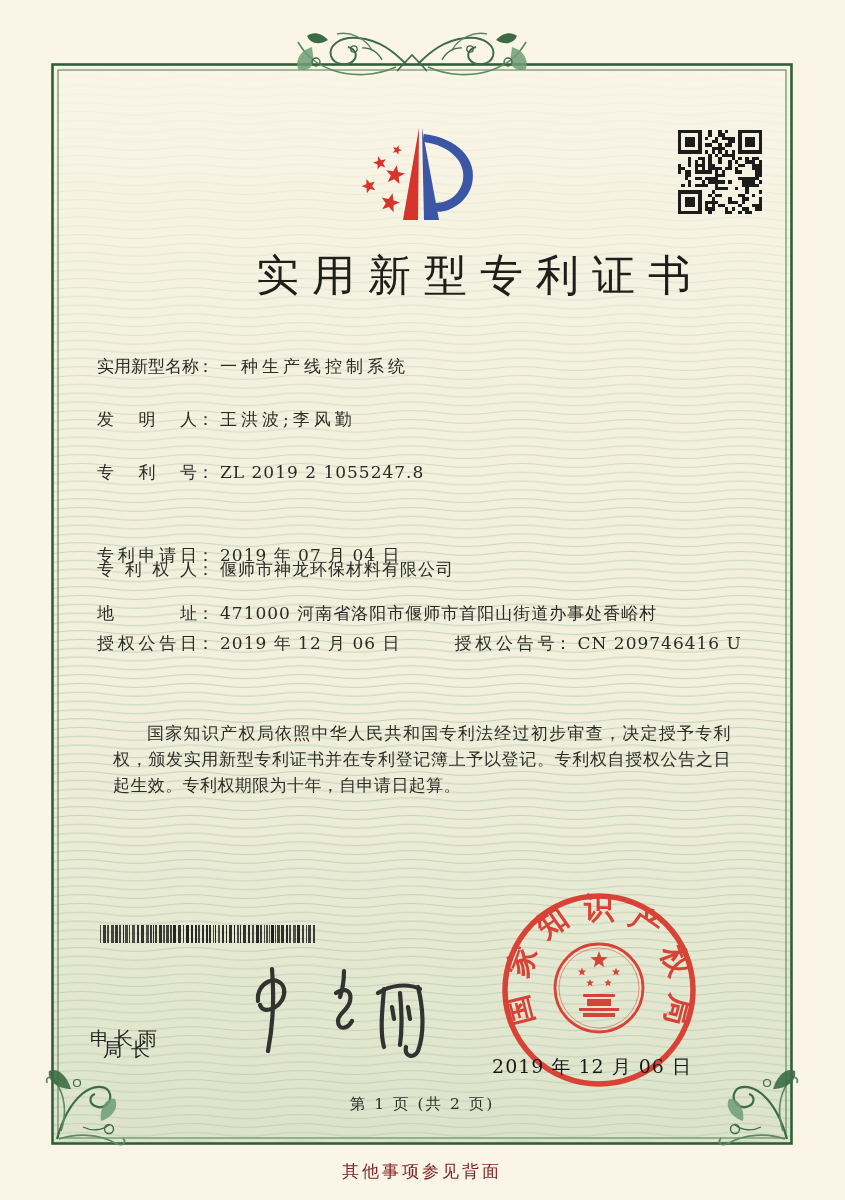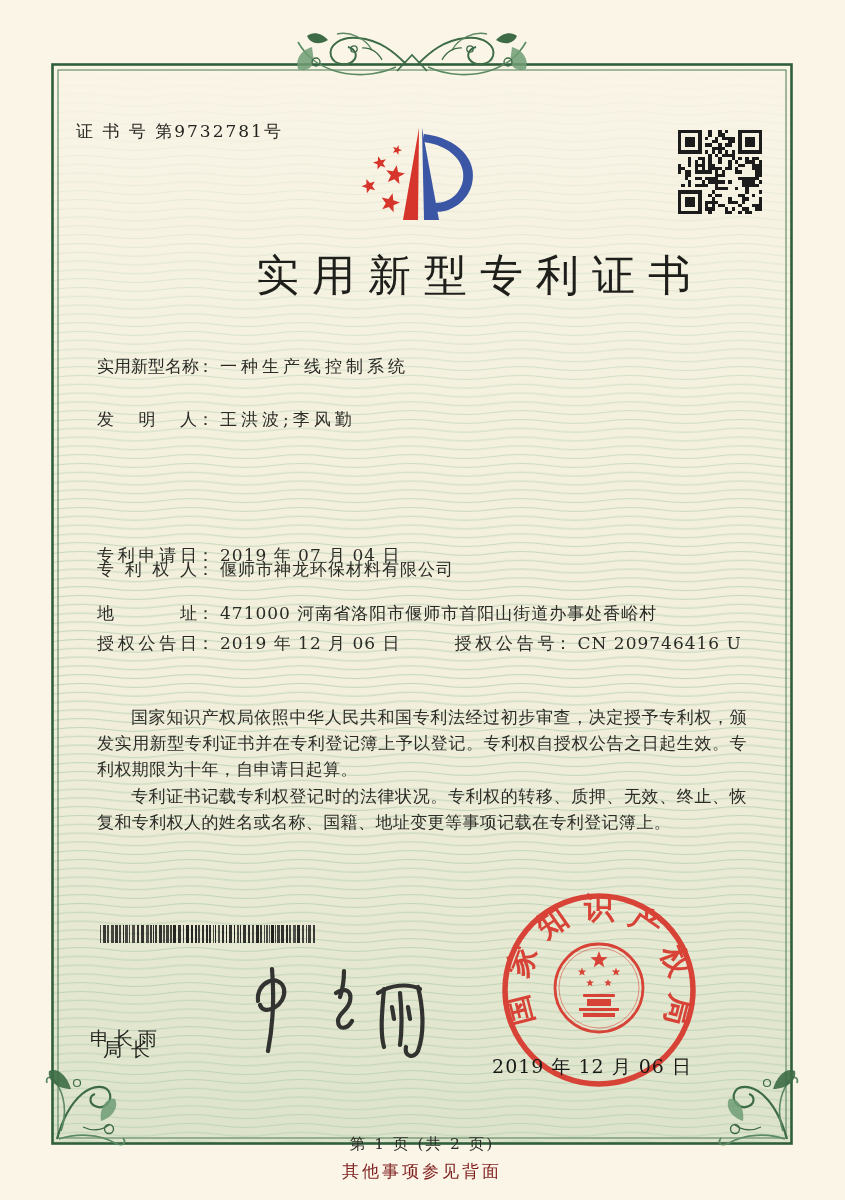--- a/index.html
+++ b/index.html
@@ -17,30 +17,30 @@
   .qr{position:absolute;left:678px;top:130px;}
   .title{position:absolute;left:52px;top:247px;width:843px;text-align:center;
          font-size:43px;letter-spacing:13px;text-indent:13px;font-weight:400;color:#1e1e1b;}
   .row{position:absolute;left:97px;font-size:17px;white-space:nowrap;color:#2b2b26;}
   .flabel{display:inline-block;width:100px;text-align:justify;text-align-last:justify;}
   .fval{margin-left:6px;letter-spacing:1px;}
   .fval.sp{letter-spacing:4px;}
   .grant2{margin-left:54px;}
   .paras{position:absolute;left:97px;top:704px;width:650px;font-size:17px;line-height:26.2px;
          text-align:justify;letter-spacing:.4px;color:#2d2d28;}
-  .paras p{margin:0;text-indent:2em;}
+  .paras p{margin:16px;text-indent:2em;}
   .barcode{position:absolute;left:100px;top:925px;}
   .sig-title{position:absolute;left:103px;top:993px;font-size:19px;letter-spacing:9px;color:#23231f;margin-top:44px;}
   .sig-name{position:absolute;left:90px;top:1026px;font-size:19px;letter-spacing:5px;color:#23231f;}
   .signature{position:absolute;left:240px;top:963px;}
   .seal{position:absolute;left:497px;top:888px;opacity:.93;}
   .seal-date{position:absolute;left:492px;top:1054px;width:200px;text-align:center;
              font-size:19px;letter-spacing:1px;color:#191917;z-index:5;}
   .page-ind{position:absolute;left:52px;top:1094px;width:740px;text-align:center;
-            font-size:15.5px;letter-spacing:2px;color:#2d2d28;margin-top:40px;}
+            font-size:15.5px;letter-spacing:2px;color:#2d2d28;}
   .back-note{position:absolute;left:52px;top:1160px;width:740px;text-align:center;
              font-size:17px;letter-spacing:3px;color:#7f1d1d;}
 </style>
 </head>
 <body>
 
 <div class="page">
 
   <svg class="waves" width="738" height="1078" viewBox="0 0 738 1078">
     <defs>
@@ -84,21 +84,20 @@
       <path d="M-15,7 L0,-9 L15,7" fill="none" stroke="#3c6b45" stroke-width="1.6"></path>
     </g>
     <g transform="translate(787,1141)">
         <use href="#corner-orn"></use>
       </g>
     <g transform="translate(57,1141) scale(-1,1)">
         <use href="#corner-orn"></use>
       </g>
   </svg>
 
-  <div class="certno">证 书 号 第9732781号</div>
 
   <svg class="logo" width="150" height="120" viewBox="0 0 150 120">
     <polygon points="69,16 53,108 68,108" fill="#d6352b"></polygon>
     <polygon points="72,16 74,108 89,108" fill="#3c56a6"></polygon>
     <path d="M74,22 C108,26 128,48 122,72 C117,92 96,103 82,99 C78,98 76,94 77,90
              C96,94 110,84 113,68 C116,50 100,33 73,30 Z" fill="#3c56a6"></path>
     <g id="logo-stars">
         <polygon points="47.0,33.0 48.2,36.3 51.8,36.5 49.0,38.6 49.9,42.0 47.0,40.1 44.1,42.0 45.0,38.6 42.2,36.5 45.8,36.3" fill="#d6352b" transform="rotate(20 47 38)"></polygon>
         <polygon points="30.0,44.0 31.7,48.6 36.7,48.8 32.8,51.9 34.1,56.7 30.0,53.9 25.9,56.7 27.2,51.9 23.3,48.8 28.3,48.6" fill="#d6352b" transform="rotate(-15 30 51)"></polygon>
         <polygon points="45.0,53.0 47.5,59.6 54.5,59.9 49.0,64.3 50.9,71.1 45.0,67.2 39.1,71.1 41.0,64.3 35.5,59.9 42.5,59.6" fill="#d6352b" transform="rotate(10 45 63)"></polygon>
@@ -316,37 +315,39 @@
     </svg>
 
   <div class="title">实用新型专利证书</div>
 
   <div class="row" style="top:355px">
     <span class="flabel">实用新型名称</span><span>：</span><span class="fval sp">一种生产线控制系统</span>
   </div>
   <div class="row" style="top:408px">
     <span class="flabel">发明人</span><span>：</span><span class="fval sp">王洪波;李风勤</span>
   </div>
+  <div class="row" style="top:461px">
+    <span class="flabel">专利号</span><span>：</span><span class="fval">ZL 2019 2 1055247.8</span>
+  </div>
   <div class="row" style="top:544px">
     <span class="flabel">专利申请日</span><span>：</span><span class="fval">2019 年 07 月 04 日</span>
   </div>
   <div class="row" style="top:558px">
     <span class="flabel">专利权人</span><span>：</span><span class="fval">偃师市神龙环保材料有限公司</span>
   </div>
   <div class="row" style="top:602px">
     <span class="flabel">地址</span><span>：</span><span class="fval">471000 河南省洛阳市偃师市首阳山街道办事处香峪村</span>
   </div>
 
   <div class="row" style="top:632px">
     <span class="flabel">授权公告日</span><span>：</span><span class="fval">2019 年 12 月 06 日</span><span class="grant2"><span class="flabel">授权公告号</span><span>：</span><span class="fval">CN 209746416 U</span></span>
   </div>
 
   <div class="paras">
     <p>国家知识产权局依照中华人民共和国专利法经过初步审查，决定授予专利权，颁发实用新型专利证书并在专利登记簿上予以登记。专利权自授权公告之日起生效。专利权期限为十年，自申请日起算。</p>
-    <p>专利证书记载专利权登记时的法律状况。专利权的转移、质押、无效、终止、恢复和专利权人的姓名或名称、国籍、地址变更等事项记载在专利登记簿上。</p>
   </div>
 
   <svg class="barcode" id="barcode" width="217" height="18" viewBox="0 0 217 18" preserveAspectRatio="none">
       <rect x="0" y="0" width="1" height="18" fill="#20201e" opacity="0.77"></rect>
       <rect x="3" y="0" width="3" height="18" fill="#20201e" opacity="0.88"></rect>
       <rect x="7" y="0" width="2" height="18" fill="#20201e" opacity="0.81"></rect>
       <rect x="11" y="0" width="3" height="18" fill="#20201e" opacity="0.81"></rect>
       <rect x="15" y="0" width="3" height="18" fill="#20201e" opacity="0.88"></rect>
       <rect x="19" y="0" width="2" height="18" fill="#20201e" opacity="0.82"></rect>
       <rect x="23" y="0" width="1" height="18" fill="#20201e" opacity="0.99"></rect>

